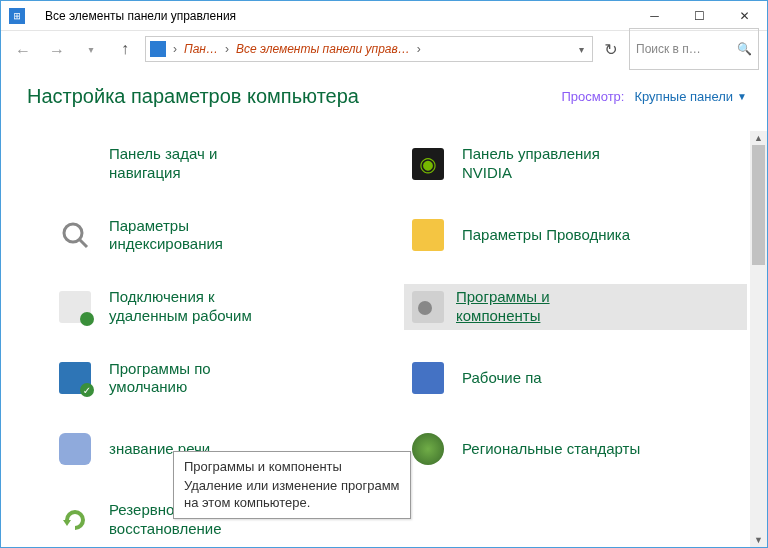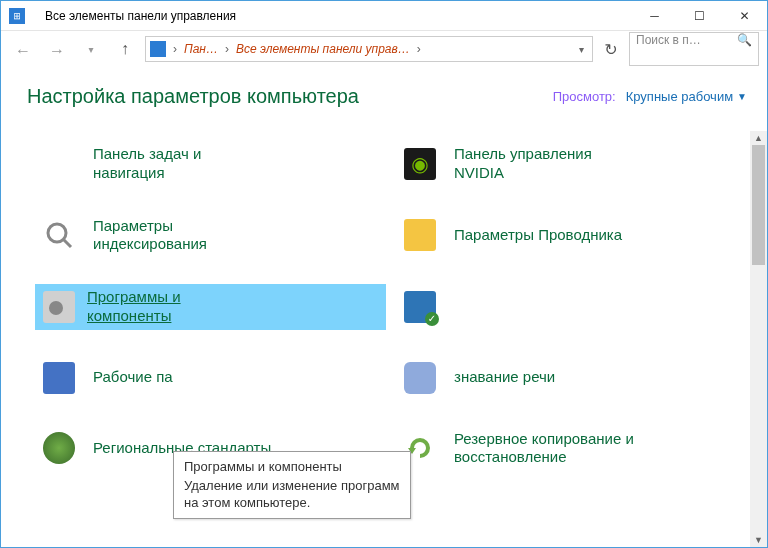--- a/index.html
+++ b/index.html
@@ -14,34 +14,34 @@
 
 
 .navbar { height: 36px; display: flex; align-items: center; padding: 0 8px; gap: 6px; }
 .navarrow { width: 28px; height: 28px; display: flex; align-items: center; justify-content: center; color: #999; font-size: 16px; border-radius: 2px; }
 .navarrow.enabled { color: #555; }
 .breadcrumb { flex: 1; height: 26px; border: 1px solid #ccc; display: flex; align-items: center; padding: 0 4px; font-size: 12px; gap: 4px; }
 .breadcrumb .bicon { width: 16px; height: 16px; background: #2b7cd3; display: inline-block; }
 .breadcrumb .sep { color: #666; padding: 0 3px; }
 .breadcrumb .crumb { color: #c2410c; white-space: nowrap; font-style: italic; }
 .refreshbtn { width: 24px; height: 24px; display: flex; align-items: center; justify-content: center; color: #555; }
-.searchbox { width: 130px; height: 34px; border: 1px solid #ccc; display: flex; align-items: flex-start; padding: 0 6px; font-size: 12px; color: #888; gap: 4px; }
+.searchbox { width: 130px; height: 42px; border: 1px solid #ccc; display: flex; align-items: center; padding: 8px 6px; font-size: 12px; color: #888; gap: 4px; }
 
 
 .header { padding: 18px 20px 12px 26px; display: flex; align-items: center; }
 .header h1 { font-size: 20px; font-weight: 400; color: #0a6b3c; flex: 1; }
 .viewlabel { font-size: 13px; color: #8b5cf6; margin-right: 10px; }
 .viewsel { font-size: 13px; color: #1a6fb5; display: flex; align-items: center; gap: 4px; }
 .viewsel .caret { font-size: 10px; }
 
 
 .content { position: absolute; top: 130px; bottom: 0; left: 0; right: 0; overflow: hidden; }
-.grid { display: grid; grid-template-columns: 1fr 1fr; padding: 10px 20px 0 34px; row-gap: 26px; column-gap: 10px; }
+.grid { display: grid; grid-template-columns: 1fr 1fr; padding: 10px 20px 0 50px; row-gap: 26px; column-gap: 10px; }
 .item { display: flex; align-items: center; gap: 16px; cursor: pointer; padding: 4px 6px; }
-.item.hover { background: #7dd3fc; gap: 10px; }
+.item.hover { background: #e5e5e5; gap: 10px; }
 .item .icn { width: 36px; height: 36px; flex-shrink: 0; display: flex; align-items: center; justify-content: center; }
 .item .label { font-size: 15px; color: #0a6b3c; line-height: 1.25; }
 .item.hover .label { text-decoration: underline; }
 
 
 .icon-box { width: 32px; height: 32px; border-radius: 3px; }
 
 
 .scrollbar { position: absolute; right: 0; top: 130px; bottom: 0; width: 17px; background: #f0f0f0; }
 .scrollbar .thumb { position: absolute; left: 2px; right: 2px; top: 14px; height: 120px; background: #c2c2c2; }
@@ -86,21 +86,21 @@
     <span>Поиск в п…</span>
     <span style="flex:1"></span>
     <span style="color:#666;">🔍</span>
   </div>
 </div>
 
 <div class="header">
   <h1>Настройка параметров компьютера</h1>
   <span class="viewlabel">Просмотр:</span>
   <span class="viewsel">
-    <span>Крупные рабочим</span>
+    <span>Крупные панели</span>
     <span class="caret">▼</span>
   </span>
 </div>
 
 <div class="content">
   <div class="grid">
 
     <div class="item">
       <div class="icn">
           <div class="icon-box"></div>
@@ -125,35 +125,44 @@
         </div>
       <div class="label">Параметры<br>индексирования</div>
     </div>
     <div class="item">
       <div class="icn">
           <div class="icon-box" style="background:#f4c542;"></div>
         </div>
       <div class="label">Параметры Проводника</div>
     </div>
 
+    <div class="item">
+      <div class="icn">
+          <div class="icon-box" style="background:#e8e8e8;position:relative;">
+            <div style="position:absolute;right:-3px;bottom:-3px;width:14px;height:14px;background:#3a8f3a;border-radius:50%;"></div>
+          </div>
+        </div>
+      <div class="label">Подключения к<br>удаленным рабочим</div>
+    </div>
 
     <div class="item hover">
       <div class="icn">
           <div class="icon-box" style="background:#d0d0d0;position:relative;">
             <div style="position:absolute;left:6px;top:10px;width:14px;height:14px;background:#888;border-radius:50%;"></div>
           </div>
         </div>
       <div class="label">Программы и<br>компоненты</div>
     </div>
     <div class="item">
       <div class="icn">
           <div class="icon-box" style="background:#2e75b6;position:relative;">
             <div style="position:absolute;right:-3px;bottom:-3px;width:14px;height:14px;background:#3a8f3a;border-radius:50%;display:flex;align-items:center;justify-content:center;color:#fff;font-size:10px;">✓</div>
           </div>
         </div>
+      <div class="label">Программы по<br>умолчанию</div>
     </div>
 
     <div class="item">
       <div class="icn">
           <div class="icon-box" style="background:#4472c4;"></div>
         </div>
       <div class="label">Рабочие па</div>
     </div>
     <div class="item">
       <div class="icn">

